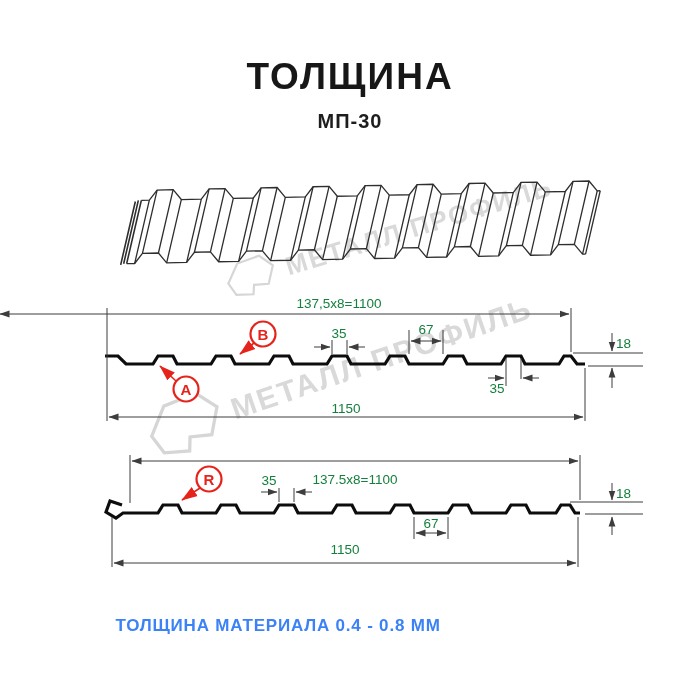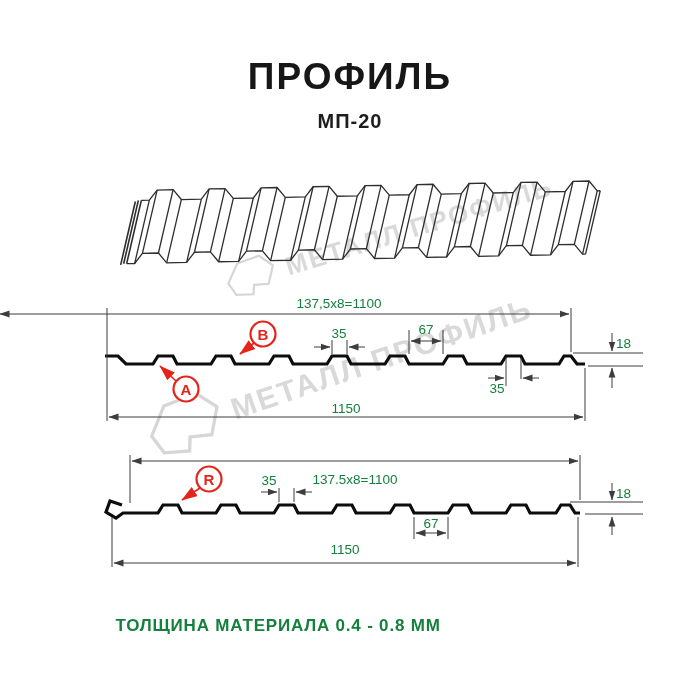--- a/index.html
+++ b/index.html
@@ -5,21 +5,21 @@
   html,body{margin:0;padding:0;}
   body{width:700px;height:700px;position:relative;background:#ffffff;overflow:hidden;
        font-family:"Liberation Sans",sans-serif;}
   .abs{position:absolute;}
   .ctr{transform:translateX(-50%);}
   .title{width:700px;text-align:center;top:56px;left:0;font-size:37px;font-weight:700;
          letter-spacing:2px;color:#171717;}
   .subtitle{width:700px;text-align:center;top:110px;left:0;font-size:20px;font-weight:700;
             letter-spacing:1px;color:#1d1d1d;}
   .footer{width:556px;text-align:center;top:616px;left:0;font-size:17px;font-weight:700;
-          letter-spacing:0.8px;color:#15803d;}
+          letter-spacing:0.8px;color:#3b82f6;}
   .dim{font-size:13.5px;color:#15803d;white-space:nowrap;}
   .redletter{font-size:15px;font-weight:700;color:#e5231b;width:26px;text-align:center;}
   .wm{display:flex;align-items:center;gap:9px;color:#d9d9d9;font-weight:700;
       transform-origin:0 50%;white-space:nowrap;}
   .wm-1{left:224px;top:264px;transform:rotate(-17deg);font-size:26px;letter-spacing:2px;}
   .wm-2{left:146px;top:407px;transform:rotate(-19deg);font-size:30px;letter-spacing:2px;}
   svg.canvas{position:absolute;left:0;top:0;}
 </style>
 </head>
 <body>
@@ -113,22 +113,22 @@
       <path d="M112,517 V567 M578,517 V567"></path>
       <line x1="114" y1="563" x2="576" y2="563" marker-start="url(#ad)" marker-end="url(#ad)"></line>
     </g>
     <g>
       <line x1="200" y1="488" x2="182" y2="500" stroke="#e5231b" stroke-width="1.6" marker-end="url(#ar)"></line>
       <circle cx="209" cy="479" r="12.5" fill="#ffffff" stroke="#e5231b" stroke-width="2.2"></circle>
     </g>
   </g>
 </svg>
 
-<div class="abs title">ПРОФИЛЬ</div>
-<div class="abs subtitle">МП-20</div>
+<div class="abs title">ТОЛЩИНА</div>
+<div class="abs subtitle">МП-30</div>
 
 <div class="abs dim ctr" style="left:339px;top:296px;">137,5x8=1100</div>
 <div class="abs dim ctr" style="left:339px;top:326px;">35</div>
 <div class="abs dim ctr" style="left:426px;top:322px;">67</div>
 <div class="abs dim ctr" style="left:497px;top:381px;">35</div>
 <div class="abs dim" style="left:616px;top:336px;">18</div>
 <div class="abs dim ctr" style="left:346px;top:401px;">1150</div>
 
 <div class="abs dim ctr" style="left:355px;top:472px;">137.5x8=1100</div>
 <div class="abs dim ctr" style="left:269px;top:473px;">35</div>

